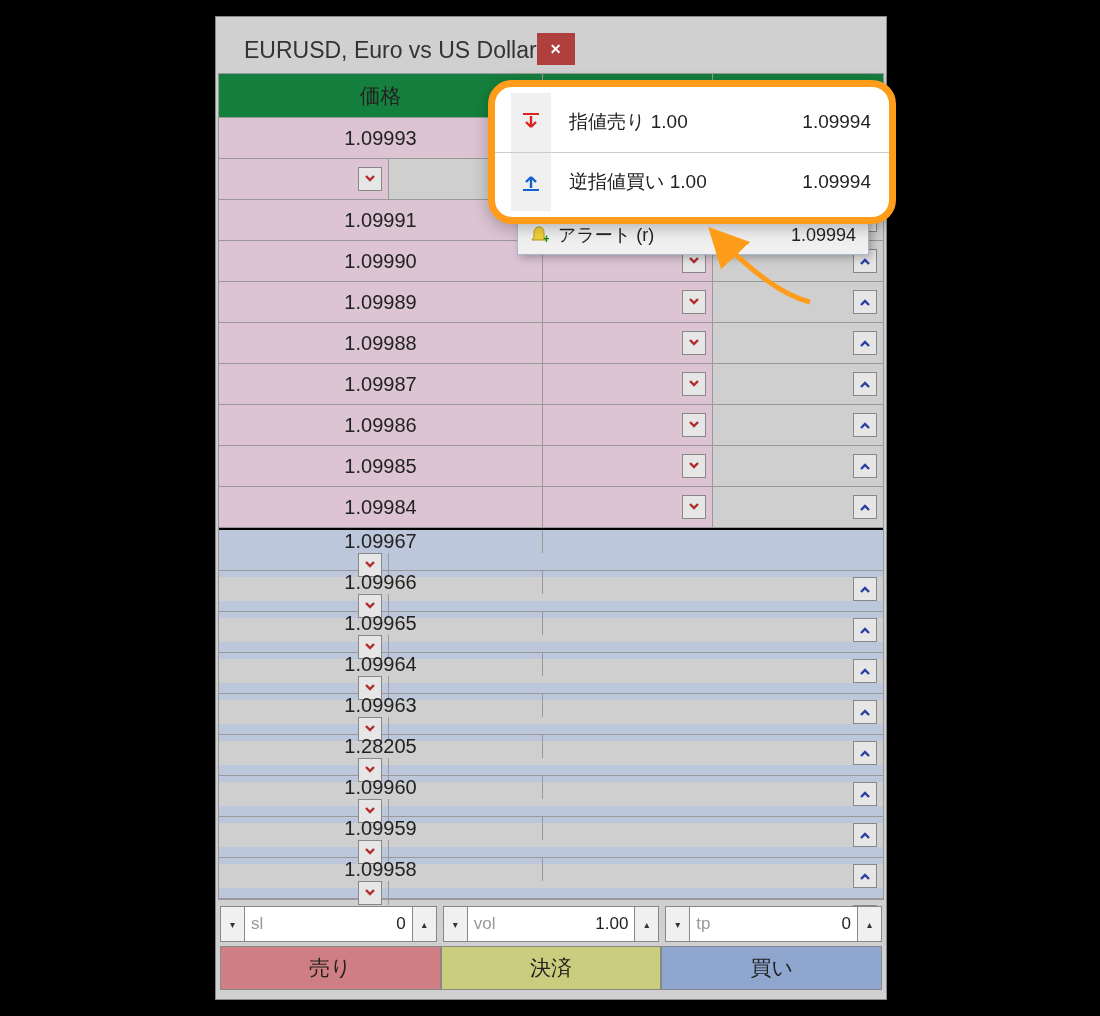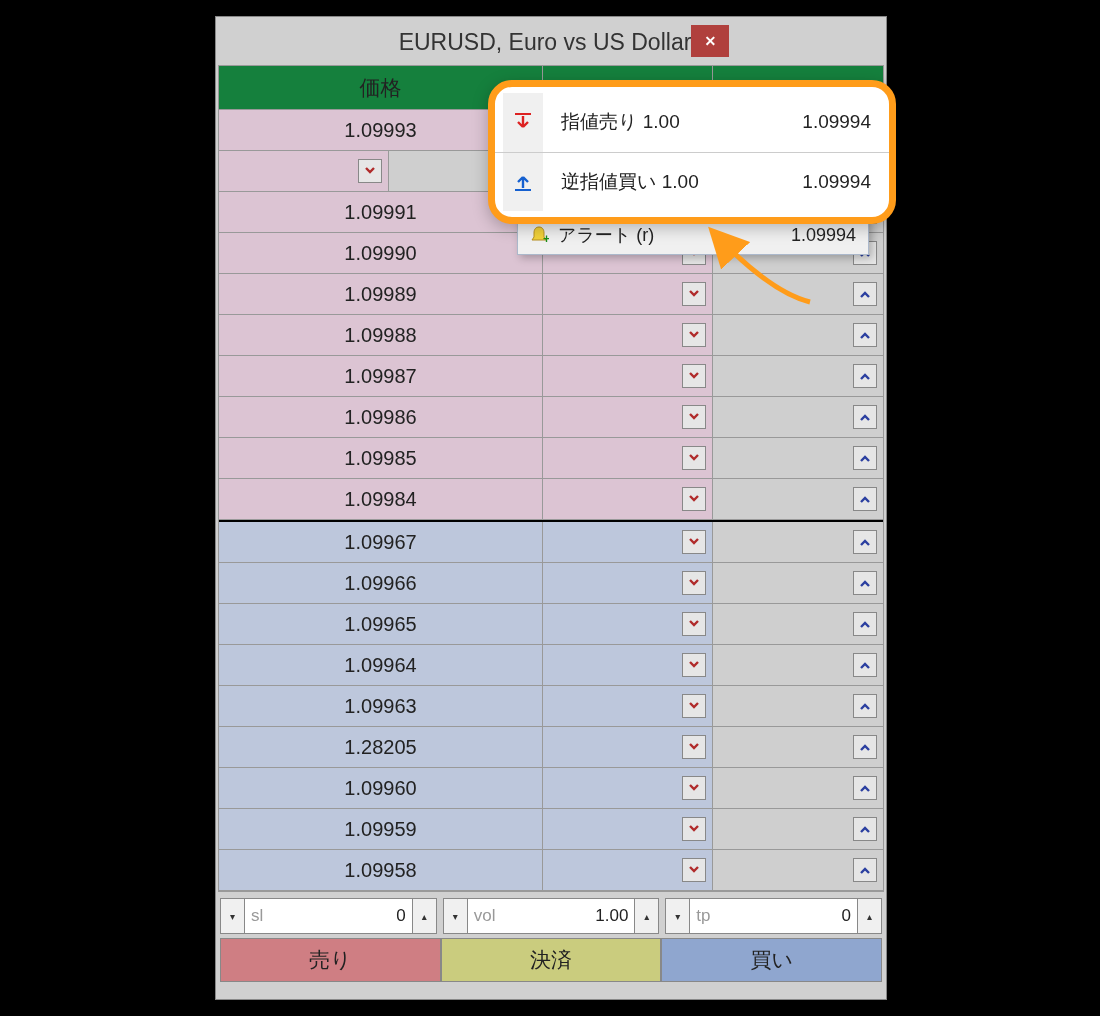--- a/index.html
+++ b/index.html
@@ -18,24 +18,25 @@
     top: 16px;
     width: 672px;
     height: 984px;
     border: 1px solid #888;
     background: #d0d0d0;
     box-shadow: 2px 2px 12px rgba(0,0,0,0.7);
   }
   
   .titlebar {
     display: flex;
-    justify-content: center;
+    justify-content: flex-start;
     align-items: center;
     height: 48px;
     padding-left: 28px;
+    margin-top: 8px;
   }
   .titlebar .title {
     font-size: 23px;
     color: #333;
     padding-top: 2px;
   }
   .close-btn {
     width: 38px;
     height: 32px;
     background: #b0403d;
@@ -69,21 +70,21 @@
     width: 170px;
     border-right: 1px solid #999;
   }
   .header-row .col-rest { flex:1; }
   .row {
     display: flex;
     height: 41px;
     border-bottom: 1px solid #999;
   }
   .row.sell { background: #dcc4d3; }
-  .row.buy  { background: #bdc7dc; }
+  .row.buy  { background: #bdc7dc; flex-direction: column; }
   .row .price-cell {
     width: 324px;
     border-right: 1px solid #999;
     display:flex; align-items:center; justify-content:center;
     font-size: 20px;
     color:#222;
     font-feature-settings: "tnum";
     font-variant-numeric: tabular-nums;
   }
   .row .trade-cell {
@@ -189,21 +190,21 @@
     height: 144px;
     border: 7px solid #ff9c1a;
     border-radius: 24px;
     background:#fff;
     box-shadow: 0 4px 16px rgba(0,0,0,0.25);
     padding: 6px 0;
   }
   .callout-row {
     display:flex; align-items:center;
     height: 60px;
-    padding: 0 18px 0 8px;
+    padding: 0 18px 0 16px;
     font-size: 19px;
   }
   .callout-row + .callout-row { border-top:1px solid #ccc; }
   .callout-row .ico {
     width:40px; display:flex; justify-content:center; align-items:center;
     background:#f0f0f0;
     height:100%;
   }
   .callout-row .txt { flex:1; padding-left:18px; color:#222; }
   .callout-row .val { font-feature-settings:"tnum"; color:#222; }

